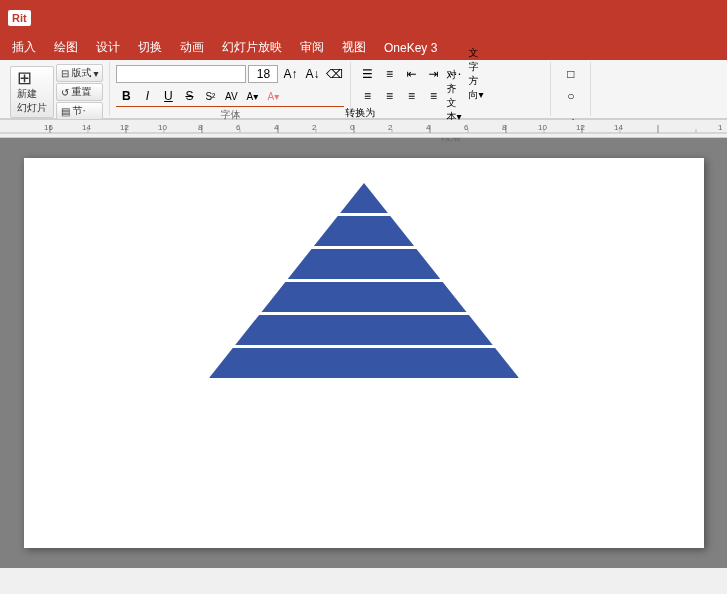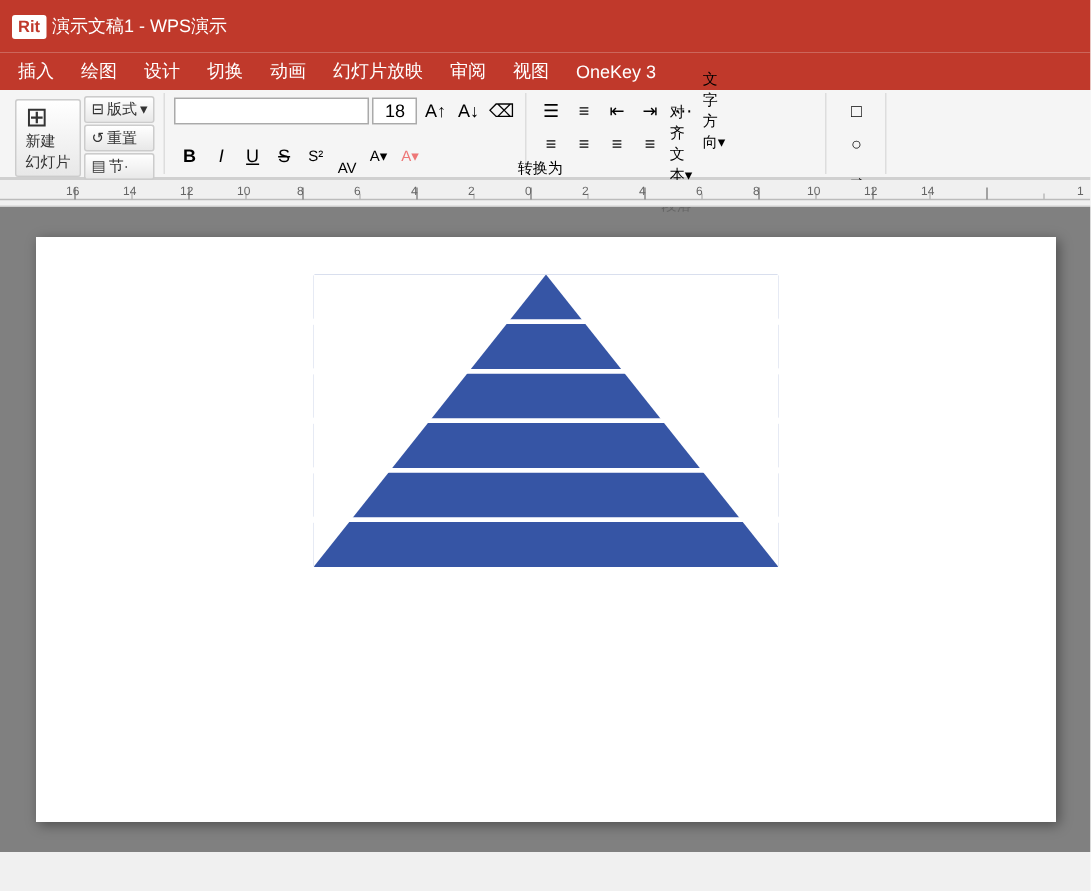--- a/index.html
+++ b/index.html
@@ -159,21 +159,20 @@
       justify-content: center;
       position: relative;
     }
   </style>
 </head>
 <body>
 
 <div class="title-bar">
   <div class="title-bar-left">
     <span class="title-logo">Rit</span>
-    <span class="title-text">演示文稿1 - WPS演示</span>
   </div>
 </div>
 
 <div class="menu-bar">
   <span class="menu-item">插入</span>
   <span class="menu-item">绘图</span>
   <span class="menu-item">设计</span>
   <span class="menu-item">切换</span>
   <span class="menu-item">动画</span>
   <span class="menu-item">幻灯片放映</span>
@@ -223,21 +222,21 @@
           <span class="format-btn" title="缩小字号">A↓</span>
           <span class="format-btn">⌫</span>
         </div>
 
         <div style="display:flex;align-items:center;gap:1px;">
           <span class="format-btn" style="font-weight:bold;">B</span>
           <span class="format-btn" style="font-style:italic;">I</span>
           <span class="format-btn" style="text-decoration:underline;">U</span>
           <span class="format-btn" style="text-decoration:line-through;">S</span>
           <span class="format-btn" style="font-size:10px;">S²</span>
-          <span class="format-btn" style="font-size:10px;margin-top:16px;">AV</span>
+          <span class="format-btn" style="font-size:10px;">AV</span>
           <span class="format-btn" style="font-size:10px;">A▾</span>
           <span class="format-btn" style="font-size:10px;color:#e77;">A▾</span>
         </div>
       </div>
       <div class="rg-label">字体</div>
     </div>
 
     <div class="rg" style="min-width:200px;">
       <div style="display:flex;flex-direction:column;gap:2px;flex:1;justify-content:center;width:100%;">
 

